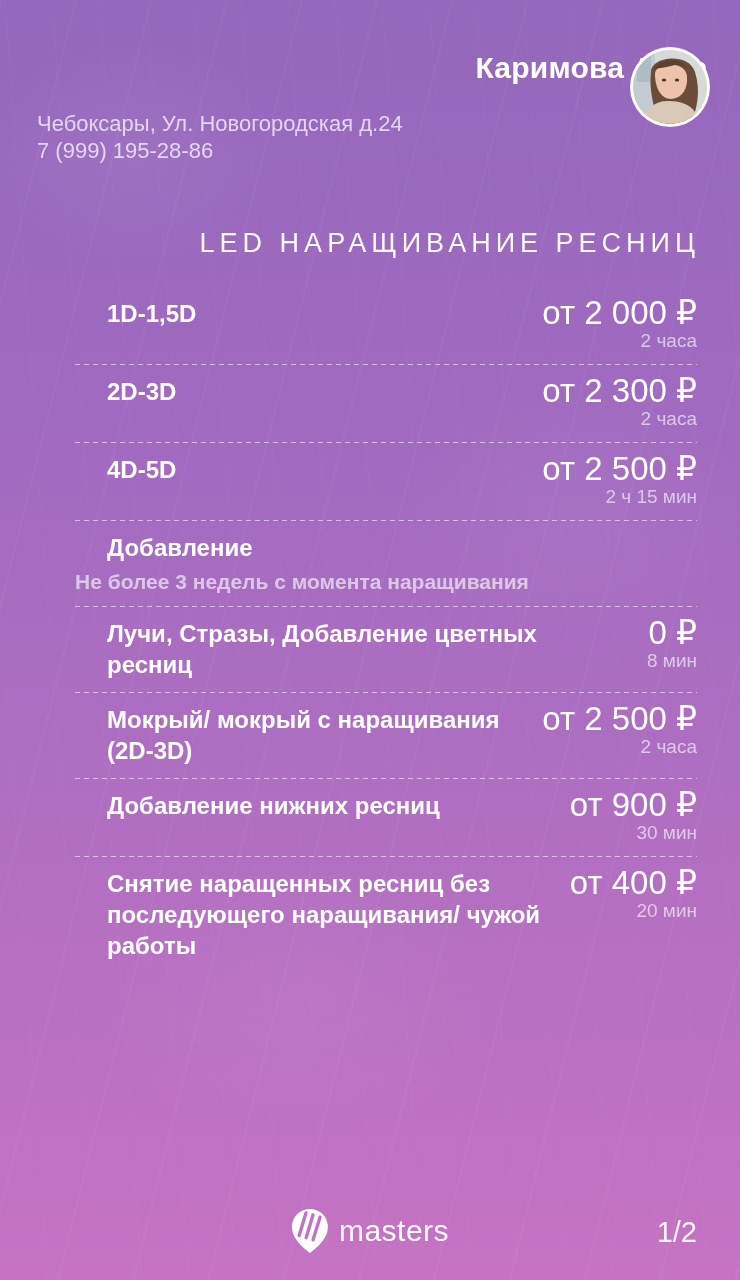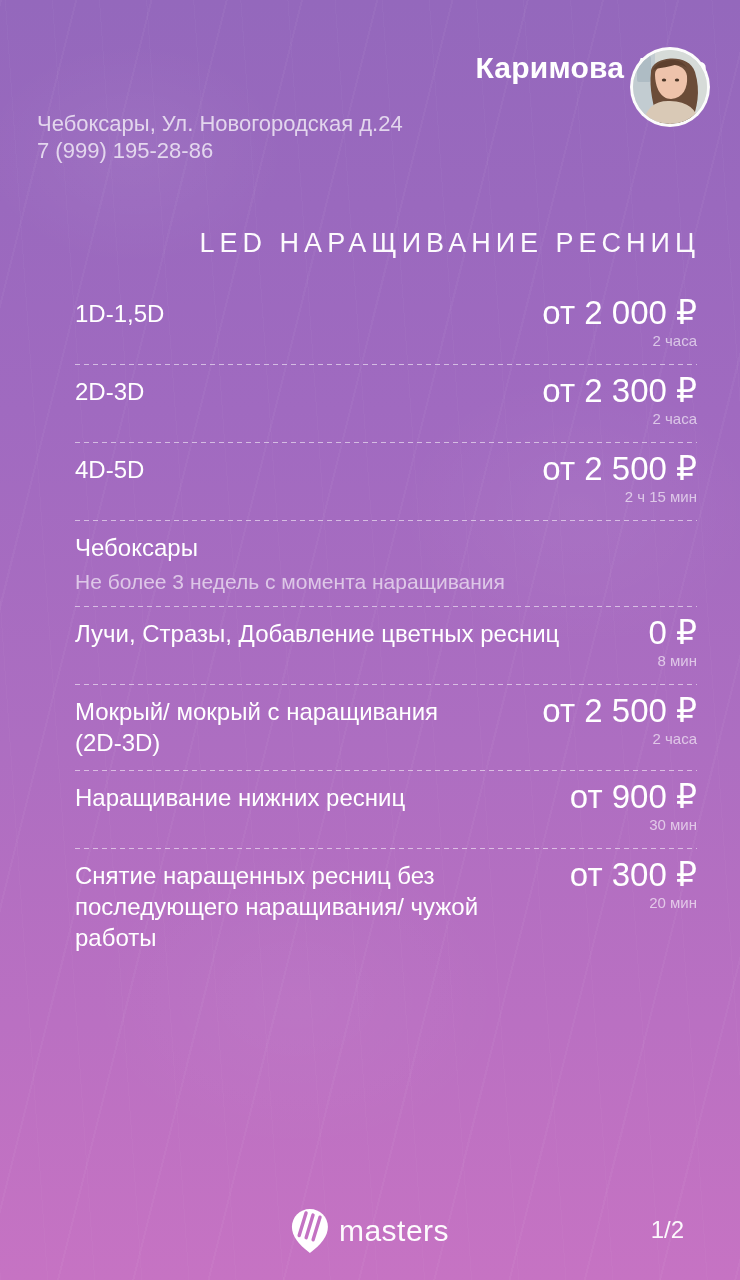--- a/index.html
+++ b/index.html
@@ -49,41 +49,41 @@
     margin: 64px 40px 0 45px;
     font-size: 27px; font-weight: 400; letter-spacing: 5px;
     color: rgba(255,255,255,0.97);
     text-align: right;
   }
 
   
   .services { margin: 28px 43px 0 75px; }
   .row { display: flex; justify-content: space-between; align-items: flex-start; padding: 11px 0 12px 0; }
   .row-left { max-width: 510px; }
-  .svc-name { font-size: 24px; font-weight: 400; line-height: 31px; white-space: pre-line; }
-  .svc-note { margin-top: 6px; font-size: 21px; line-height: 25px; color: rgba(255,255,255,0.62); font-weight: 400; }
+  .svc-name { font-size: 24px; font-weight: 700; line-height: 31px; white-space: pre-line; margin-left: 32px; }
+  .svc-note { margin-top: 6px; font-size: 21px; line-height: 25px; color: rgba(255,255,255,0.62); font-weight: 700; }
   .row-right { text-align: right; flex: 0 0 auto; margin-left: 16px; }
   .svc-price { font-size: 33px; line-height: 30px; font-weight: 400; }
-  .svc-duration { margin-top: 2px; font-size: 15px; line-height: 22px; color: rgba(255,255,255,0.62); }
+  .svc-duration { margin-top: 2px; font-size: 19px; line-height: 22px; color: rgba(255,255,255,0.62); }
   .sep {
     height: 1px;
     background: repeating-linear-gradient(90deg, rgba(255,255,255,0.55) 0 5px, rgba(255,255,255,0) 5px 9px);
   }
 
   
   .footer { position: absolute; left: 0; right: 0; bottom: 24px; height: 48px; }
   .brand {
     position: absolute; left: 50%; transform: translateX(-50%);
     display: flex; align-items: center; gap: 10px;
   }
   .brand-logo { display: block; }
   .brand-name { font-size: 30px; font-weight: 300; letter-spacing: 0.5px; color: rgba(255,255,255,0.97); }
   .page-indicator {
-    position: absolute; right: 56px; top: 8px;
-    font-size: 24px; color: rgba(255,255,255,0.95);
+    position: absolute; right: 43px; top: 8px;
+    font-size: 29px; color: rgba(255,255,255,0.95);
   }
 </style>
 </head>
 <body>
 
 <div class="page">
   <div class="content">
 
     <header class="header">
       <div class="header-text">
@@ -146,21 +146,21 @@
         </div>
         <div class="row-right">
           <div class="svc-price">от 2 500 ₽</div>
           <div class="svc-duration">2 ч 15 мин</div>
         </div>
       </div>
       <div class="sep"></div>
 
       <div class="row">
         <div class="row-left">
-          <div class="svc-name">Чебоксары</div>
+          <div class="svc-name">Добавление</div>
           <div class="svc-note">Не более 3 недель с момента наращивания</div>
         </div>
       </div>
       <div class="sep"></div>
 
       <div class="row">
         <div class="row-left">
           <div class="svc-name">Лучи, Стразы, Добавление цветных ресниц</div>
         </div>
         <div class="row-right">
@@ -177,36 +177,36 @@
         </div>
         <div class="row-right">
           <div class="svc-price">от 2 500 ₽</div>
           <div class="svc-duration">2 часа</div>
         </div>
       </div>
       <div class="sep"></div>
 
       <div class="row">
         <div class="row-left">
-          <div class="svc-name">Наращивание нижних ресниц</div>
+          <div class="svc-name">Добавление нижних ресниц</div>
         </div>
         <div class="row-right">
           <div class="svc-price">от 900 ₽</div>
           <div class="svc-duration">30 мин</div>
         </div>
       </div>
       <div class="sep"></div>
 
       <div class="row">
         <div class="row-left">
           <div class="svc-name">Снятие наращенных ресниц без
 последующего наращивания/ чужой работы</div>
         </div>
         <div class="row-right">
-          <div class="svc-price">от 300 ₽</div>
+          <div class="svc-price">от 400 ₽</div>
           <div class="svc-duration">20 мин</div>
         </div>
       </div>
 
     </div>
 
     <footer class="footer">
       <div class="brand">
         <svg class="brand-logo" width="38" height="46" viewBox="0 0 38 46">
           <defs>

